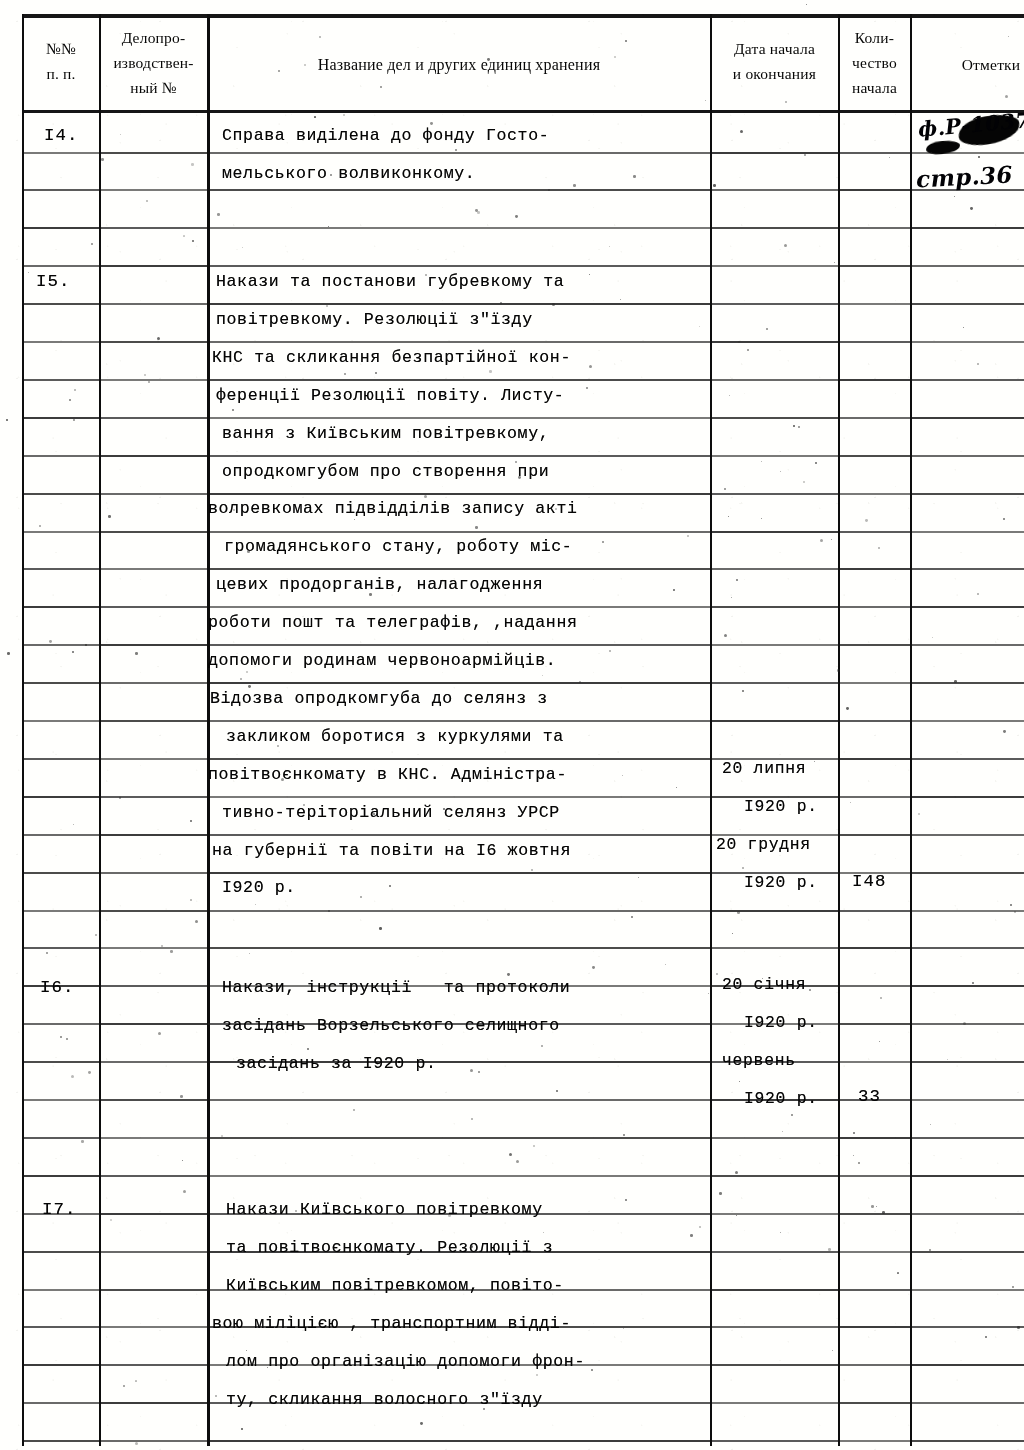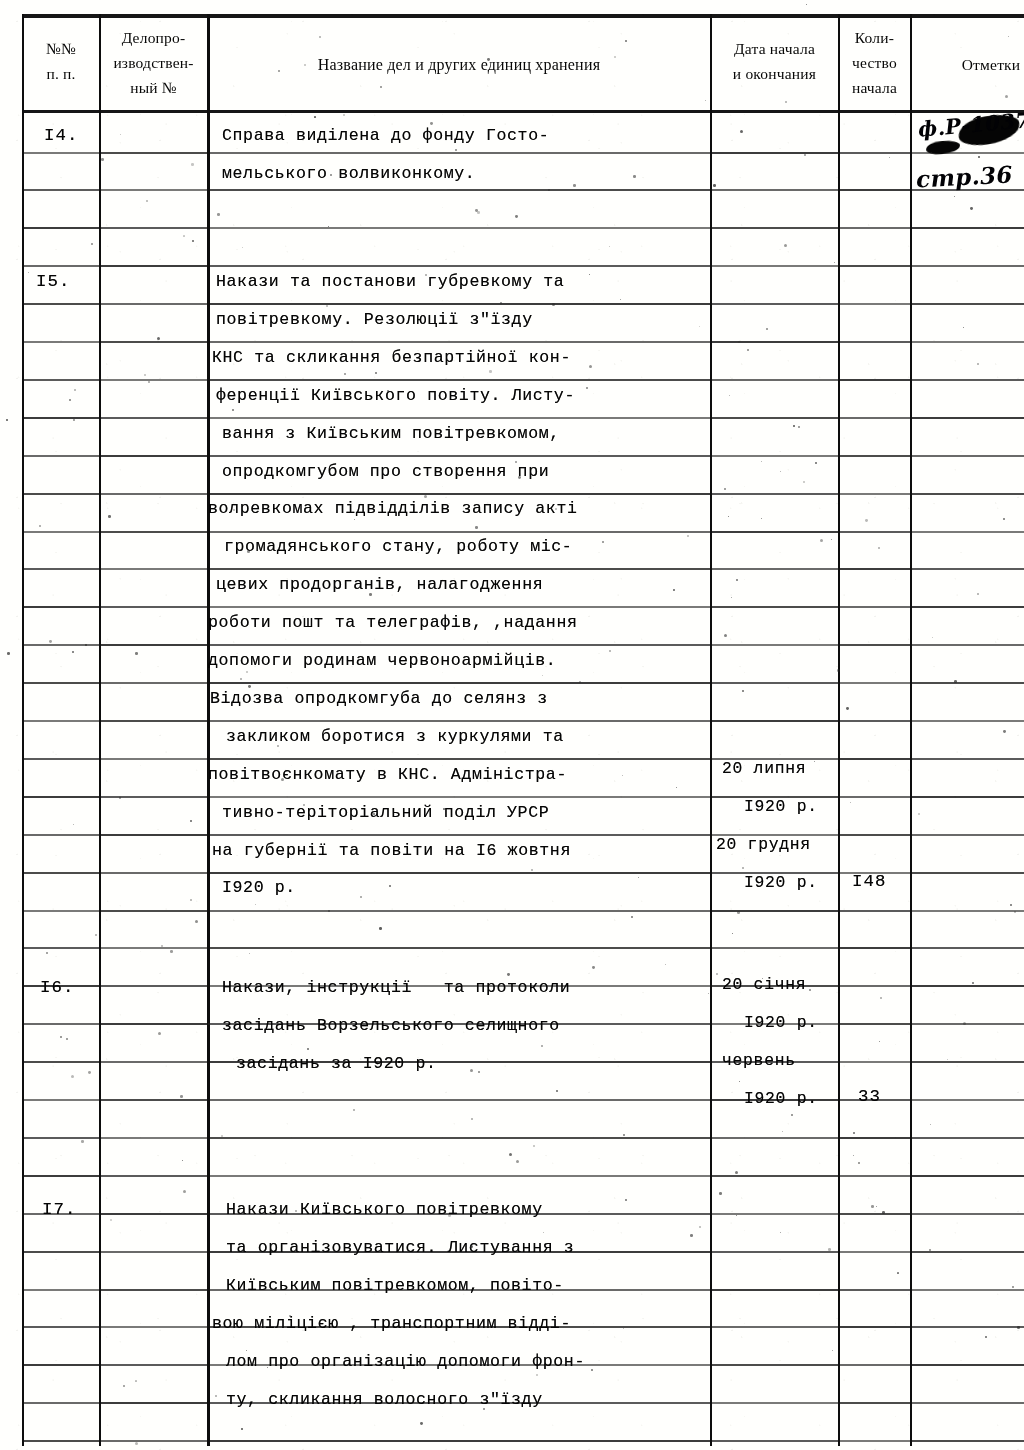--- a/index.html
+++ b/index.html
@@ -380,39 +380,39 @@
   <div class="tw num" style="left:36px; top:272px;">I5.</div>
   <div class="tw num" style="left:40px; top:978px;">I6.</div>
   <div class="tw num" style="left:42px; top:1200px;">I7.</div>
 
   <div id="title-text-layer">
       <div class="tw" style="left: 222px; top: 126px;">Справа виділена до фонду Госто-</div>
       <div class="tw" style="left: 222px; top: 163.9px;">мельського волвиконкому.</div>
       <div class="tw" style="left: 216px; top: 272px;">Накази та постанови губревкому та</div>
       <div class="tw" style="left: 216px; top: 309.9px;">повітревкому. Резолюції з"їзду</div>
       <div class="tw" style="left: 212px; top: 347.8px;">КНС та скликання безпартійної кон-</div>
-      <div class="tw" style="left: 216px; top: 385.7px;">ференції Київського повіту. Листу-</div>
-      <div class="tw" style="left: 222px; top: 423.6px;">вання з Київським повітревкомом,</div>
+      <div class="tw" style="left: 216px; top: 385.7px;">ференції Резолюції повіту. Листу-</div>
+      <div class="tw" style="left: 222px; top: 423.6px;">вання з Київським повітревкому,</div>
       <div class="tw" style="left: 222px; top: 461.5px;">опродкомгубом про створення при</div>
       <div class="tw" style="left: 208px; top: 499.4px;">волревкомах підвідділів запису акті</div>
       <div class="tw" style="left: 224px; top: 537.3px;">громадянського стану, роботу міс-</div>
       <div class="tw" style="left: 216px; top: 575.2px;">цевих продорганів, налагодження</div>
       <div class="tw" style="left: 208px; top: 613.1px;">роботи пошт та телеграфів, ,надання</div>
       <div class="tw" style="left: 208px; top: 651px;">допомоги родинам червоноармійців.</div>
       <div class="tw" style="left: 210px; top: 688.9px;">Відозва опродкомгуба до селянз з</div>
       <div class="tw" style="left: 226px; top: 726.8px;">закликом боротися з куркулями та</div>
       <div class="tw" style="left: 208px; top: 764.7px;">повітвоєнкомату в КНС. Адміністра-</div>
-      <div class="tw" style="left: 222px; top: 802.6px;">тивно-теріторіальний поділ УРСР</div>
+      <div class="tw" style="left: 222px; top: 802.6px;">тивно-теріторіальний селянз УРСР</div>
       <div class="tw" style="left: 212px; top: 840.5px;">на губернії та повіти на I6 жовтня</div>
       <div class="tw" style="left: 222px; top: 878.4px;">I920 р.</div>
       <div class="tw" style="left: 222px; top: 978px;">Накази, інструкції   та протоколи</div>
       <div class="tw" style="left: 222px; top: 1015.9px;">засідань Ворзельського селищного</div>
       <div class="tw" style="left: 236px; top: 1053.8px;">засідань за I920 р.</div>
       <div class="tw" style="left: 226px; top: 1200px;">Накази Київського повітревкому</div>
-      <div class="tw" style="left: 226px; top: 1237.9px;">та організовуватися. Листування з</div>
+      <div class="tw" style="left: 226px; top: 1237.9px;">та повітвоєнкомату. Резолюції з</div>
       <div class="tw" style="left: 226px; top: 1275.8px;">Київським повітревкомом, повіто-</div>
       <div class="tw" style="left: 212px; top: 1313.7px;">вою міліцією , транспортним відді-</div>
       <div class="tw" style="left: 226px; top: 1351.6px;">лом про організацію допомоги фрон-</div>
       <div class="tw" style="left: 226px; top: 1389.5px;">ту, скликання волосного з"їзду</div>
     </div>
 
   <div id="date-text-layer">
       <div class="tw date" style="left: 722px; top: 759px;">20 липня</div>
       <div class="tw date" style="left: 744px; top: 796.9px;">I920 р.</div>
       <div class="tw date" style="left: 716px; top: 834.8px;">20 грудня</div>

